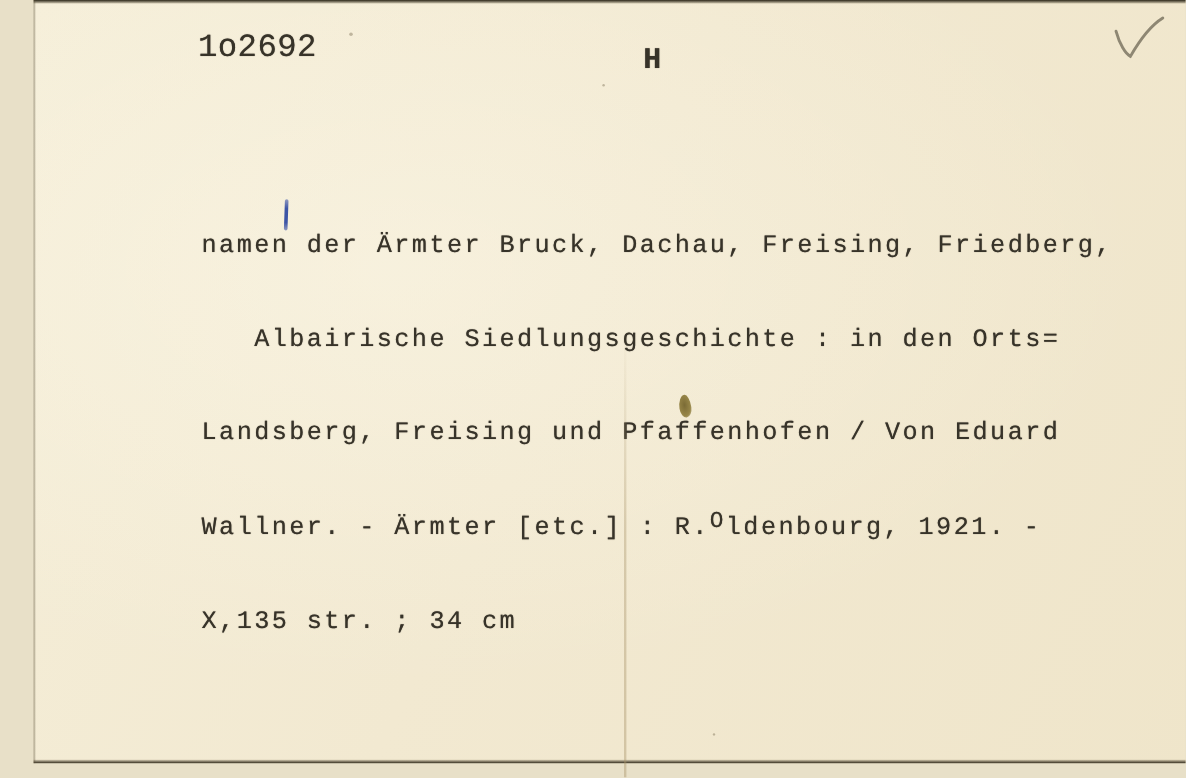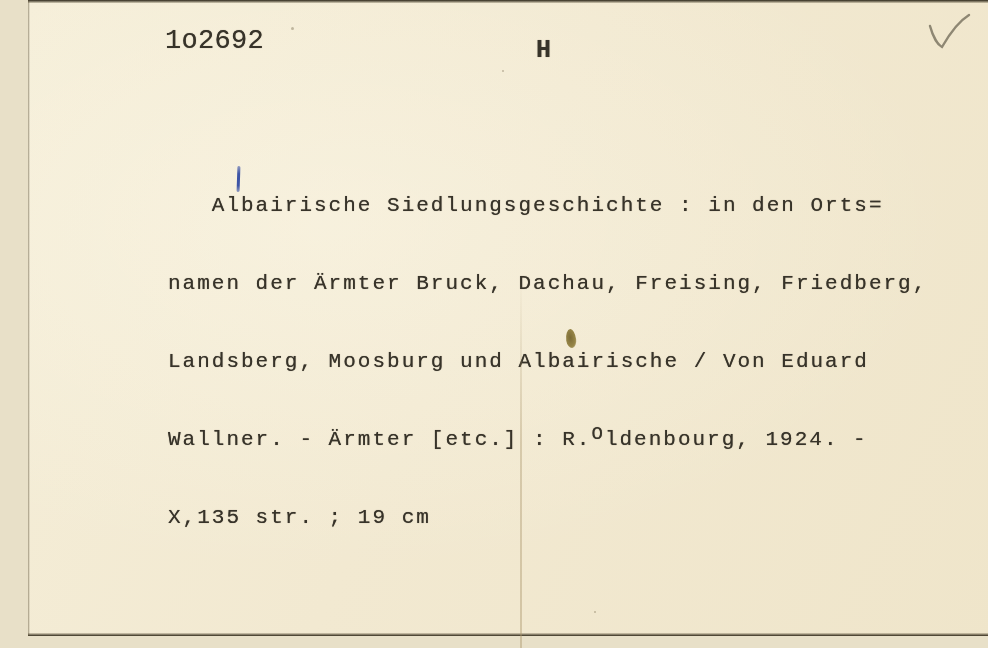--- a/index.html
+++ b/index.html
@@ -115,25 +115,25 @@
 
   <div class="type call-number">1o2692</div>
 
   <div class="type heading-letter">H</div>
 
   <svg class="checkmark" width="48" height="44" viewBox="0 0 48 44">
     <path d="M4,13 C7,24 12,32 16,34 C20,27 30,10 43,2" fill="none" stroke="#7d7563" stroke-width="2.4" stroke-linecap="round" opacity="0.85"></path>
   </svg>
 
   <div class="text-block">
+    <div>namen der Ärmter Bruck, Dachau, Freising, Friedberg,</div>
     <div>   Albairische Siedlungsgeschichte : in den Orts=</div>
-    <div>namen der Ärmter Bruck, Dachau, Freising, Friedberg,</div>
-    <div>Landsberg, Moosburg und Albairische / Von Eduard</div>
-    <div><span>Wallner. - Ärmter [etc.] : R.</span><span class="sup">O</span><span>ldenbourg, 1924. -</span></div>
-    <div>X,135 str. ; 19 cm</div>
+    <div>Landsberg, Freising und Pfaffenhofen / Von Eduard</div>
+    <div><span>Wallner. - Ärmter [etc.] : R.</span><span class="sup">O</span><span>ldenbourg, 1921. -</span></div>
+    <div>X,135 str. ; 34 cm</div>
   </div>
 
   <div class="blue-ink-mark"></div>
   <div class="speck"></div>
   <div class="crease"></div>
   <div class="micro-dot dot-a"></div>
   <div class="micro-dot dot-b"></div>
   <div class="micro-dot dot-c"></div>
 
 </div>

